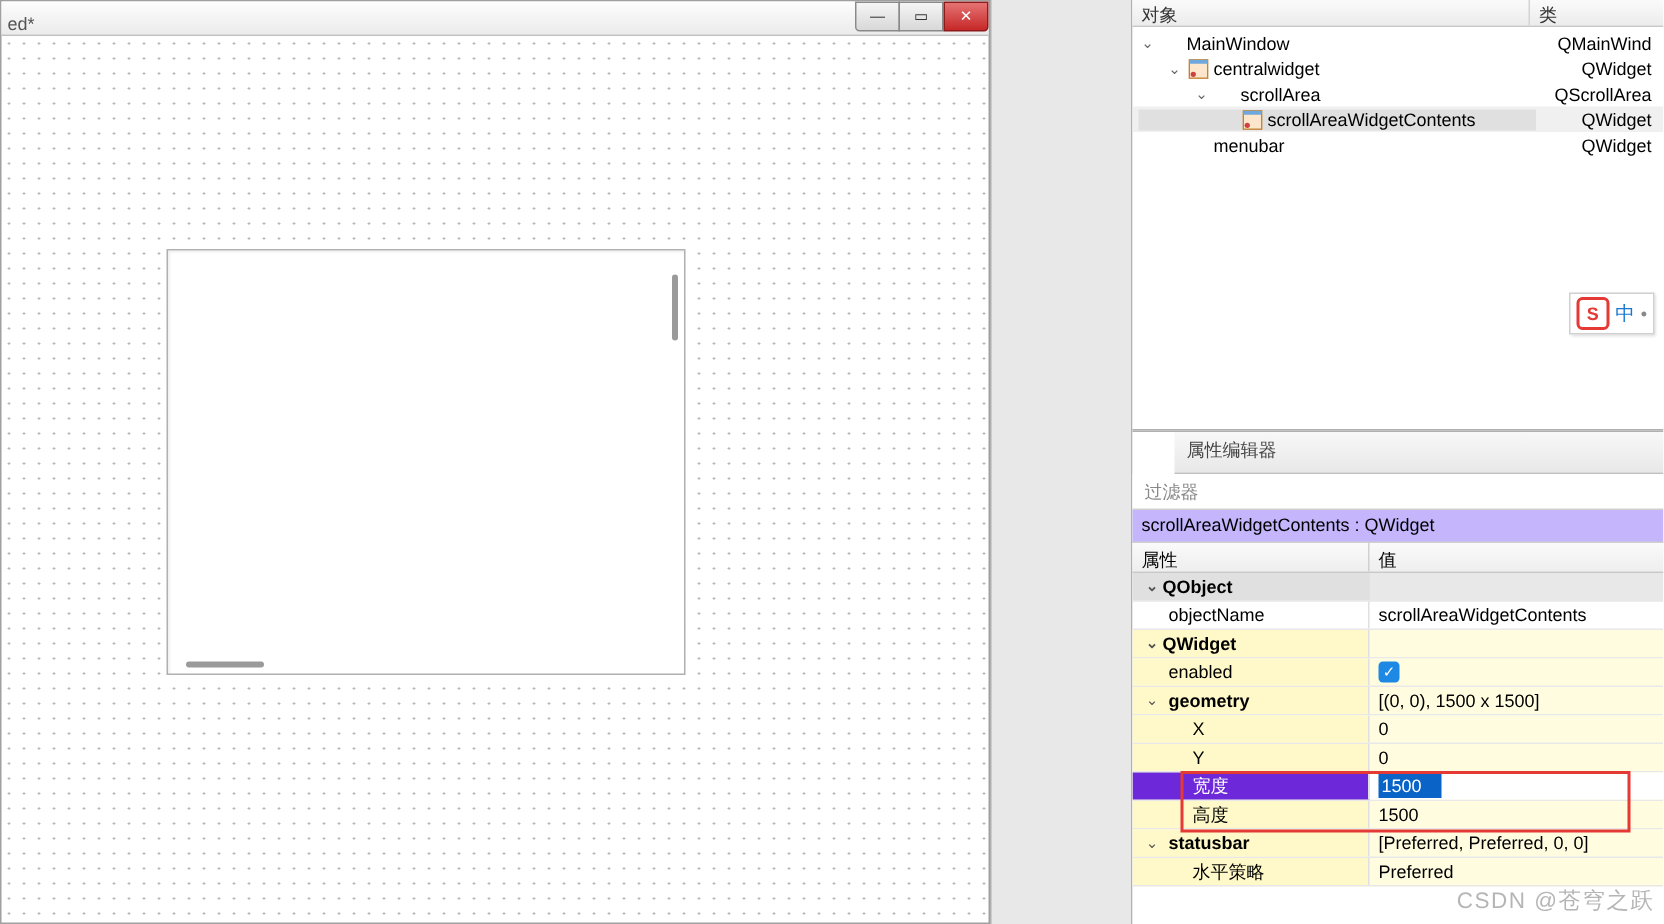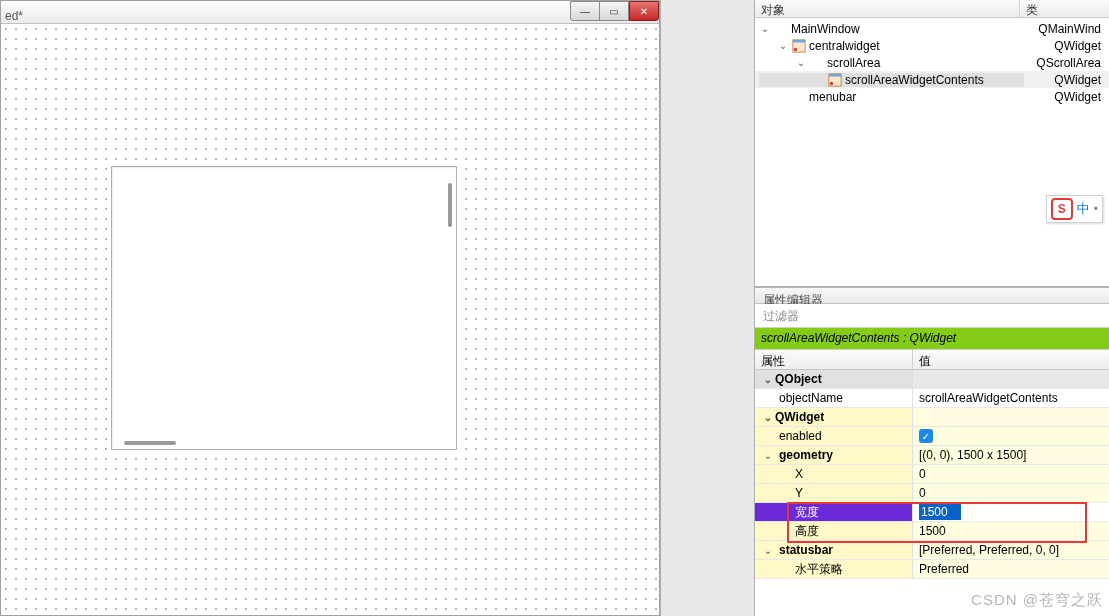--- a/index.html
+++ b/index.html
@@ -42,23 +42,23 @@
 .tree-row.sel { background:#f0f0f0; }
 .tree-row.sel .name-cell { background:#e0e0e0;}
 .name-cell{display:flex;align-items:center;width:265px;}
 
 .floating-badge { position:absolute; right:6px; top:195px; display:flex; align-items:center; gap:4px; background:#fff; border:1px solid #d0d0d0; padding:2px 4px; box-shadow:1px 1px 2px rgba(0,0,0,0.15);}
 .floating-badge .s{width:22px;height:22px;border:2px solid #e53935;border-radius:4px;color:#e53935;font-weight:bold;font-size:16px;display:flex;align-items:center;justify-content:center;}
 .floating-badge .cn{color:#1976d2;font-size:13px;}
 
 
 .prop-panel { flex:1; display:flex; flex-direction:column; border-top:1px solid #b0b0b0;}
-.prop-title { height:16px; background:linear-gradient(#f8f8f8,#e8e8e8); border-bottom:1px solid #c0c0c0; padding:4px 8px; color:#444;}
+.prop-title { height:28px; background:linear-gradient(#f8f8f8,#e8e8e8); border-bottom:1px solid #c0c0c0; padding:4px 8px; color:#444;margin-left:28px;}
 .prop-filter { height:24px; border-bottom:1px solid #d0d0d0; padding:4px 8px; color:#888; background:#fff;}
-.prop-obj { height:22px; border-bottom:1px solid #d0d0d0; padding:3px 6px; background:#84cc16;font-style:italic;}
+.prop-obj { height:22px; border-bottom:1px solid #d0d0d0; padding:3px 6px; background:#c4b5fd;}
 .prop-header { display:flex; height:20px; background:linear-gradient(#fafafa,#eee); border-bottom:1px solid #c8c8c8;}
 .prop-header .ph { padding:3px 6px;}
 .prop-header .ph.pn { width:158px; border-right:1px solid #d0d0d0;}
 .prop-rows { flex:1; overflow:hidden; position:relative;}
 .prow { display:flex; align-items:center; height:19px; border-bottom:1px solid #e8e8e8;}
 .prow .pname { width:158px; padding-left:6px; border-right:1px solid #e0e0e0; display:flex; align-items:center; height:100%;}
 .prow .pval { flex:1; padding-left:6px; display:flex; align-items:center; height:100%;}
 .prow.group { background:#e8e8e8; font-weight:bold;}
 .prow.group .pname { background:#e0e0e0;}
 .prow.yellow { background:#fffce0;}

